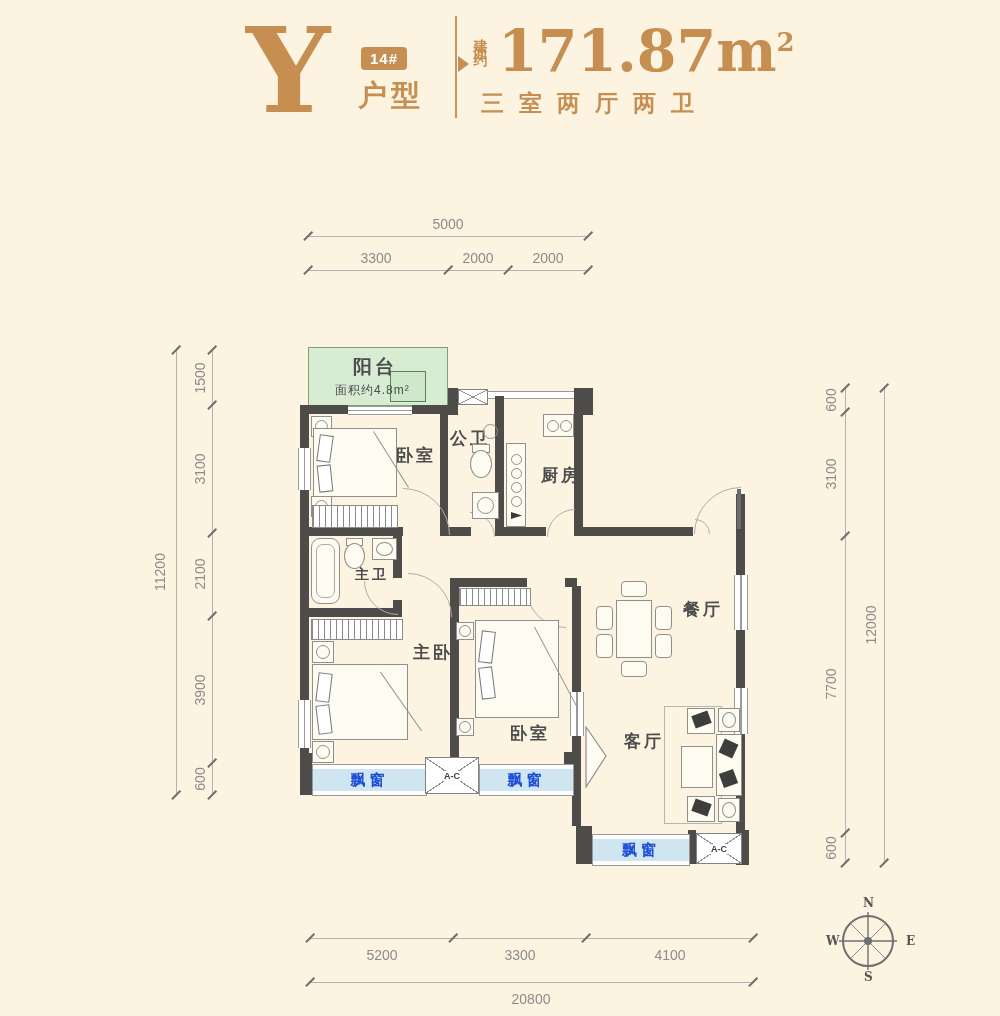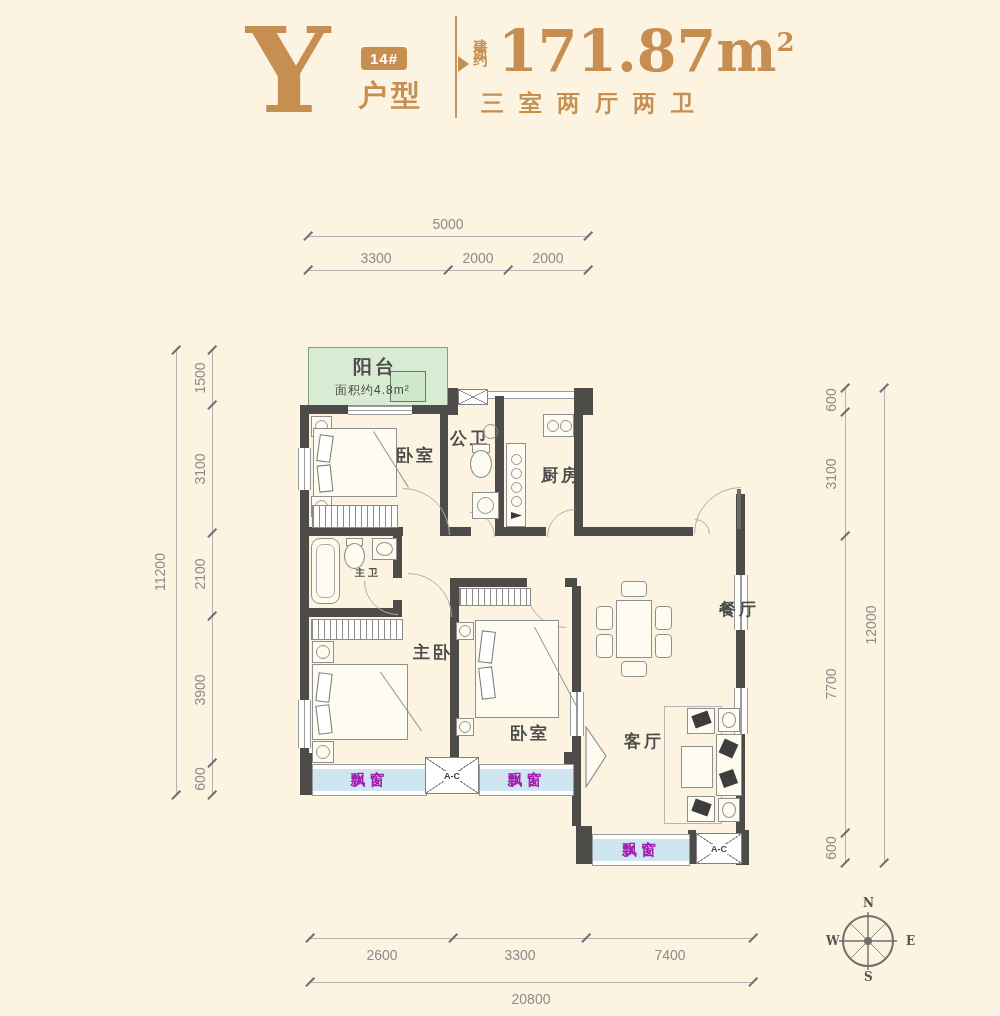--- a/index.html
+++ b/index.html
@@ -32,21 +32,21 @@
   .qtl{clip-path:polygon(0% 0%,50% 0%,50% 50%,0% 50%);}
   .qbl{clip-path:polygon(0% 50%,50% 50%,50% 100%,0% 100%);}
   .furn{position:absolute;border:1.2px solid #8f8f8f;background:#fefbf1;box-sizing:border-box;}
   .pil{position:absolute;background:#3d3d3d;}
   .hatch{position:absolute;border:1px solid #8a8a8a;background:repeating-linear-gradient(90deg,#8a8a8a 0 1px,#fff 1px 6px);}
   .xbox{position:absolute;border:1.1px solid #828282;box-sizing:border-box;background:
     linear-gradient(to top right,transparent calc(50% - .6px),#919191 calc(50% - .6px) calc(50% + .6px),transparent calc(50% + .6px)),
     linear-gradient(to bottom right,transparent calc(50% - .6px),#919191 calc(50% - .6px) calc(50% + .6px),transparent calc(50% + .6px)),#fff;}
   .bayf{position:absolute;border:1px solid #999;background:#fff;}
   .bay{position:absolute;background:#cfe5ef;display:flex;align-items:center;justify-content:center;}
-  .baylab{color:#a21caf;font-size:15px;font-weight:600;letter-spacing:4px;}
+  .baylab{color:#1d4ed8;font-size:15px;font-weight:600;letter-spacing:4px;}
   .aclab{position:absolute;inset:0;display:flex;align-items:center;justify-content:center;
          font-size:9px;color:#3f3f3f;font-weight:bold;}
   .aclab span{background:#fff;padding:0 2px;}
   .rlab{position:absolute;color:#4c4c4c;font-size:17px;font-weight:600;letter-spacing:3px;white-space:nowrap;}
   .circ{position:absolute;border:1px solid #8f8f8f;border-radius:50%;}
   .clab{position:absolute;color:#555;font-family:"DejaVu Serif",serif;font-weight:bold;font-size:12px;}
 </style>
 </head>
 <body>
 
@@ -102,23 +102,23 @@
 <div class="dline" style="left:884px;top:388px;width:1px;height:475px;"></div>
 <div class="tk" style="left:878px;top:387px;"></div>
 <div class="tk" style="left:878px;top:862px;"></div>
 <div class="dlab rot" style="left:846px;top:617px;">12000</div>
 
 <div class="dline" style="left:310px;top:938px;width:443px;height:1px;"></div>
 <div class="tk" style="left:304px;top:937px;"></div>
 <div class="tk" style="left:447px;top:937px;"></div>
 <div class="tk" style="left:580px;top:937px;"></div>
 <div class="tk" style="left:747px;top:937px;"></div>
-<div class="dlab" style="left:357px;top:947px;">2600</div>
+<div class="dlab" style="left:357px;top:947px;">5200</div>
 <div class="dlab" style="left:495px;top:947px;">3300</div>
-<div class="dlab" style="left:645px;top:947px;">7400</div>
+<div class="dlab" style="left:645px;top:947px;">4100</div>
 <div class="dline" style="left:310px;top:982px;width:443px;height:1px;"></div>
 <div class="tk" style="left:304px;top:981px;"></div>
 <div class="tk" style="left:747px;top:981px;"></div>
 <div class="dlab" style="left:506px;top:991px;">20800</div>
 
 <div class="abs" style="left:308px;top:347px;width:140px;height:59px;background:#d8ebd3;border:1.5px solid #7e9f78;box-sizing:border-box;"></div>
 <div class="abs" style="left:390px;top:371px;width:36px;height:31px;background:#cfe7cb;border:1.5px solid #5d8257;box-sizing:border-box;"></div>
 <div class="rlab" style="left:353px;top:354px;font-size:19px;">阳台</div>
 <div class="rlab" style="left:335px;top:382px;font-size:12px;letter-spacing:1px;font-weight:400;">面积约4.8m²</div>
 
@@ -189,24 +189,24 @@
 </div>
 <div class="xbox" style="left:696px;top:833px;width:46px;height:31px;">
   <div class="aclab">
       <span>A-C</span>
     </div>
 </div>
 
 <div class="rlab" style="left:396px;top:444px;">卧室</div>
 <div class="rlab" style="left:450px;top:427px;">公卫</div>
 <div class="rlab" style="left:541px;top:464px;">厨房</div>
-<div class="rlab" style="left:355px;top:566px;font-size:10px;">主卫</div>
+<div class="rlab" style="left:355px;top:566px;font-size:14px;">主卫</div>
 <div class="rlab" style="left:413px;top:641px;">主卧</div>
 <div class="rlab" style="left:510px;top:722px;">卧室</div>
-<div class="rlab" style="left:683px;top:598px;margin-left:36px;">餐厅</div>
+<div class="rlab" style="left:683px;top:598px;">餐厅</div>
 <div class="rlab" style="left:624px;top:730px;">客厅</div>
 
 <div class="furn" style="left:311px;top:416px;width:21px;height:21px;">
     <span class="circ" style="inset:3px;"></span>
   </div>
 <div class="furn" style="left:311px;top:496px;width:21px;height:21px;">
     <span class="circ" style="inset:3px;"></span>
   </div>
 <div class="furn" style="left:313px;top:428px;width:84px;height:69px;">
   <div class="pil" style="left:4px;top:6px;width:12px;height:25px;transform:rotate(8deg);background:#fff;border:1px solid #777;"></div>

